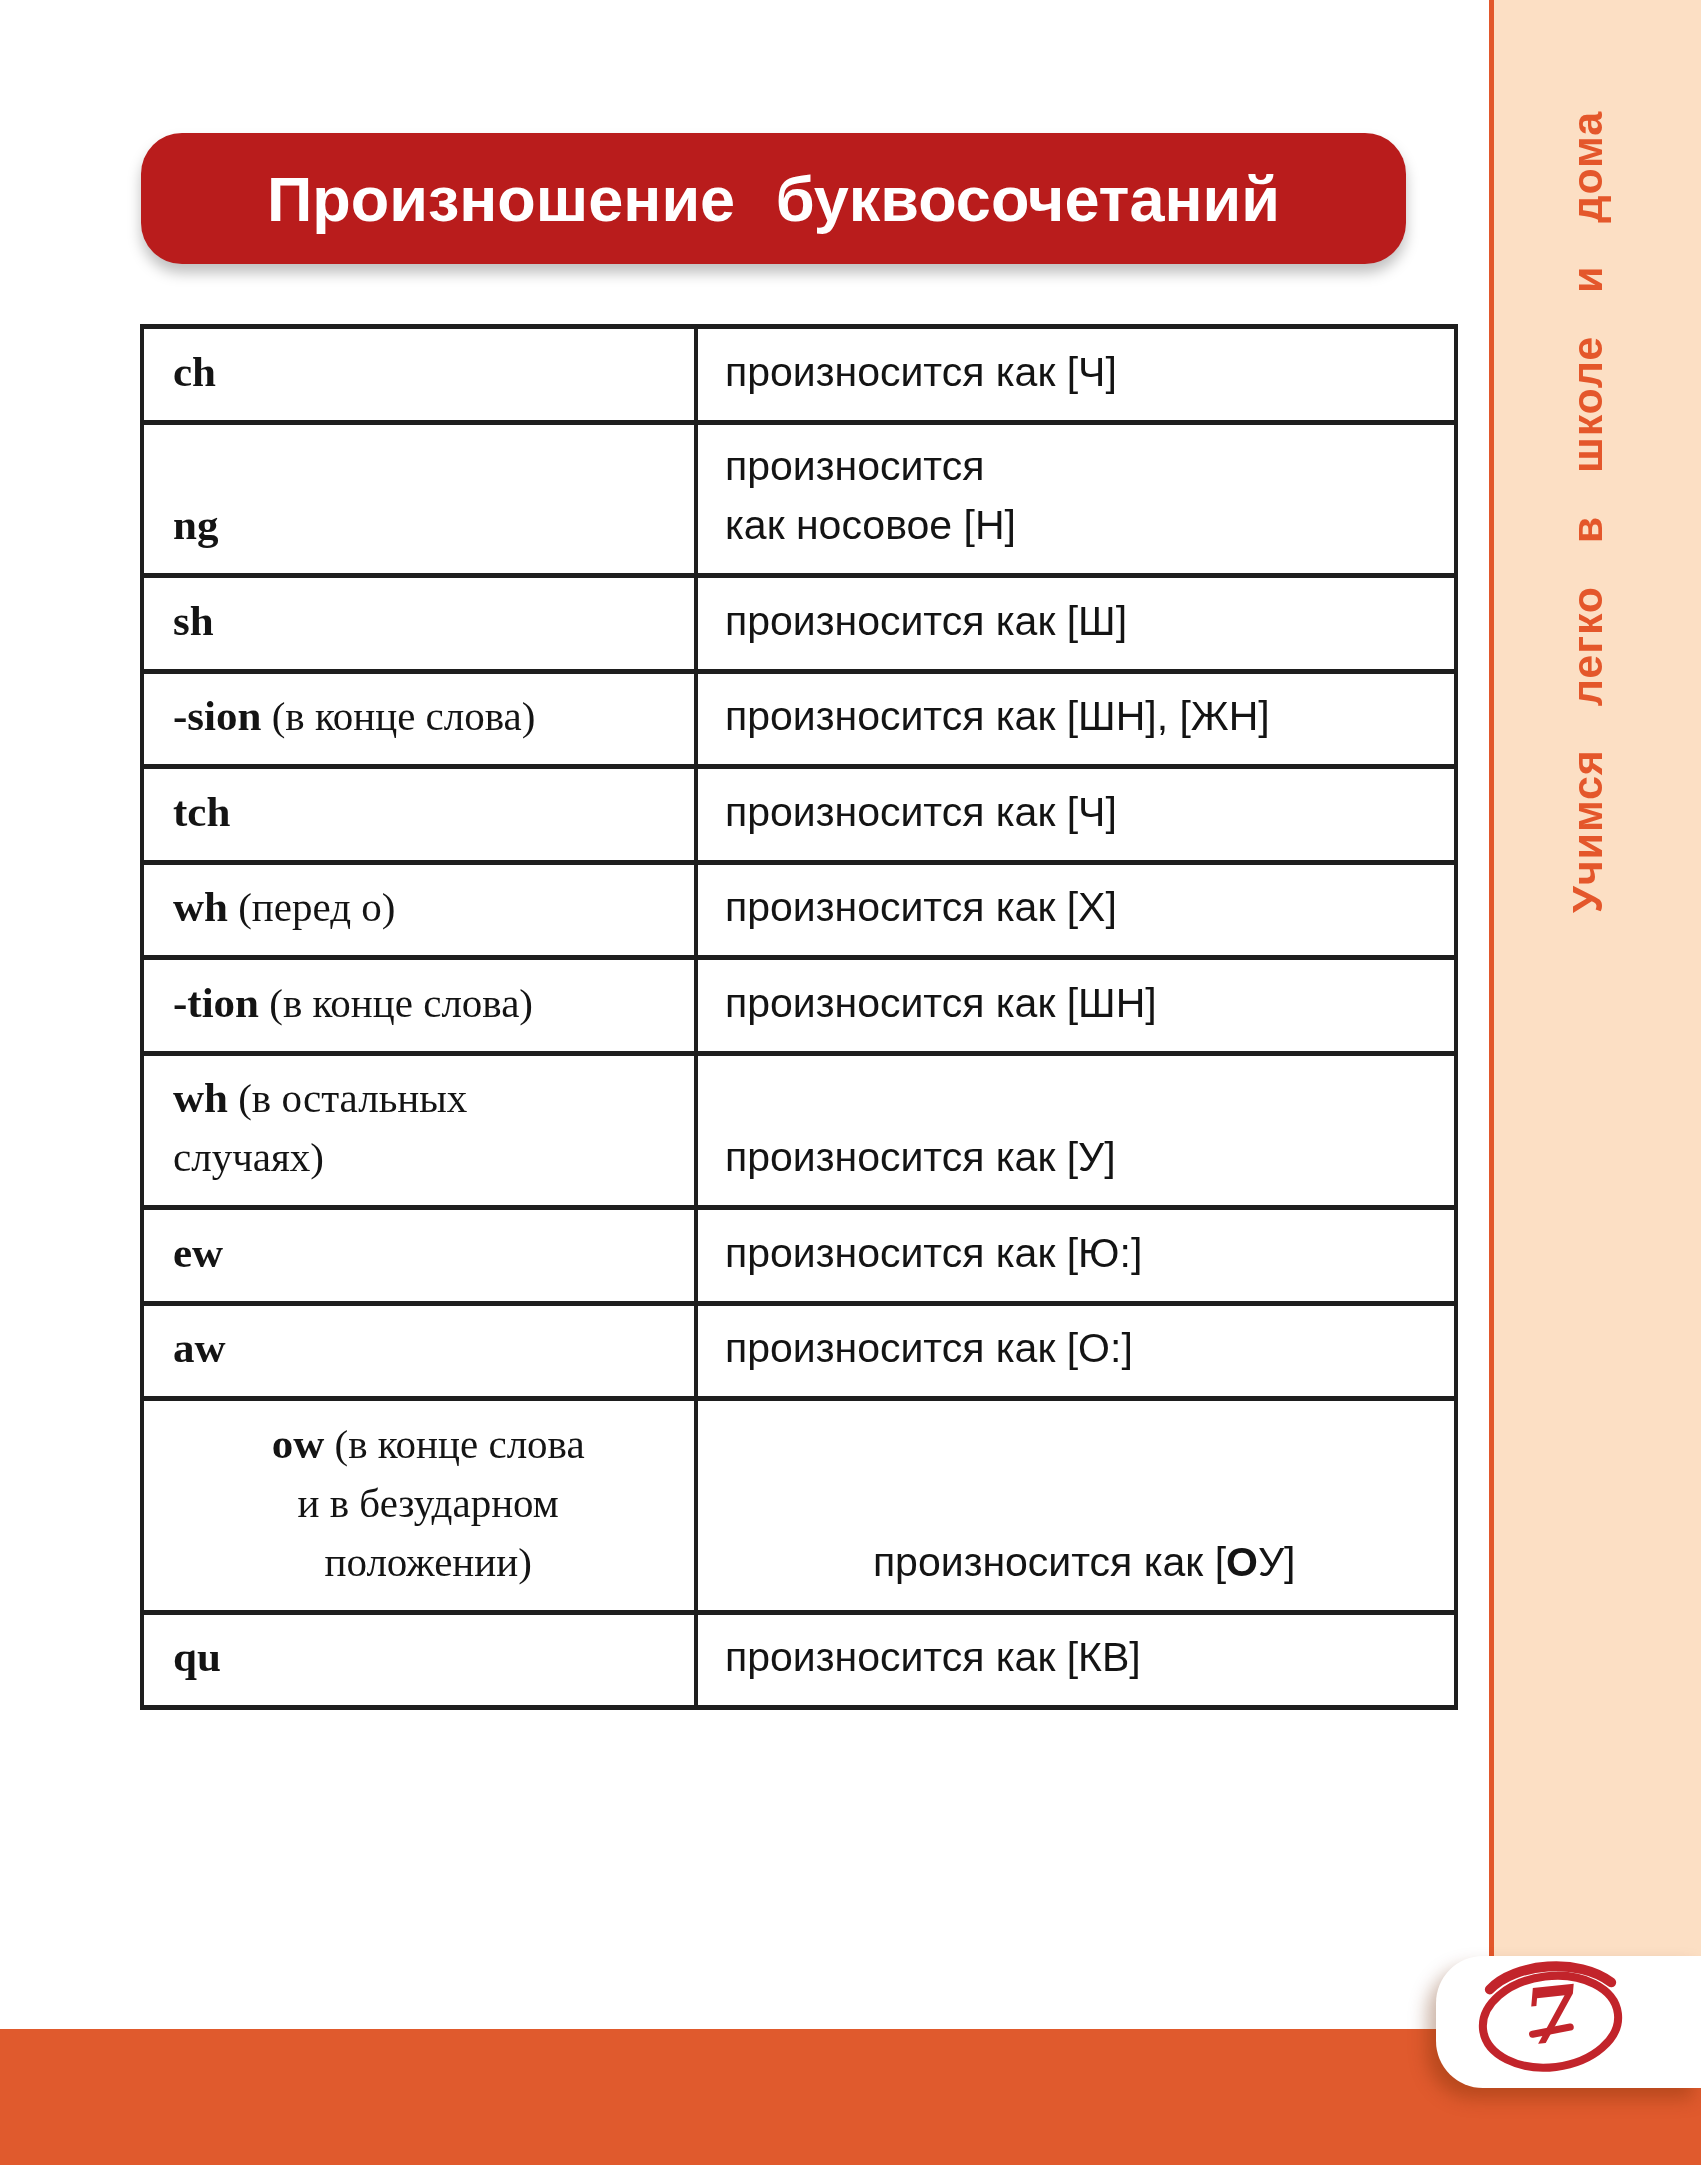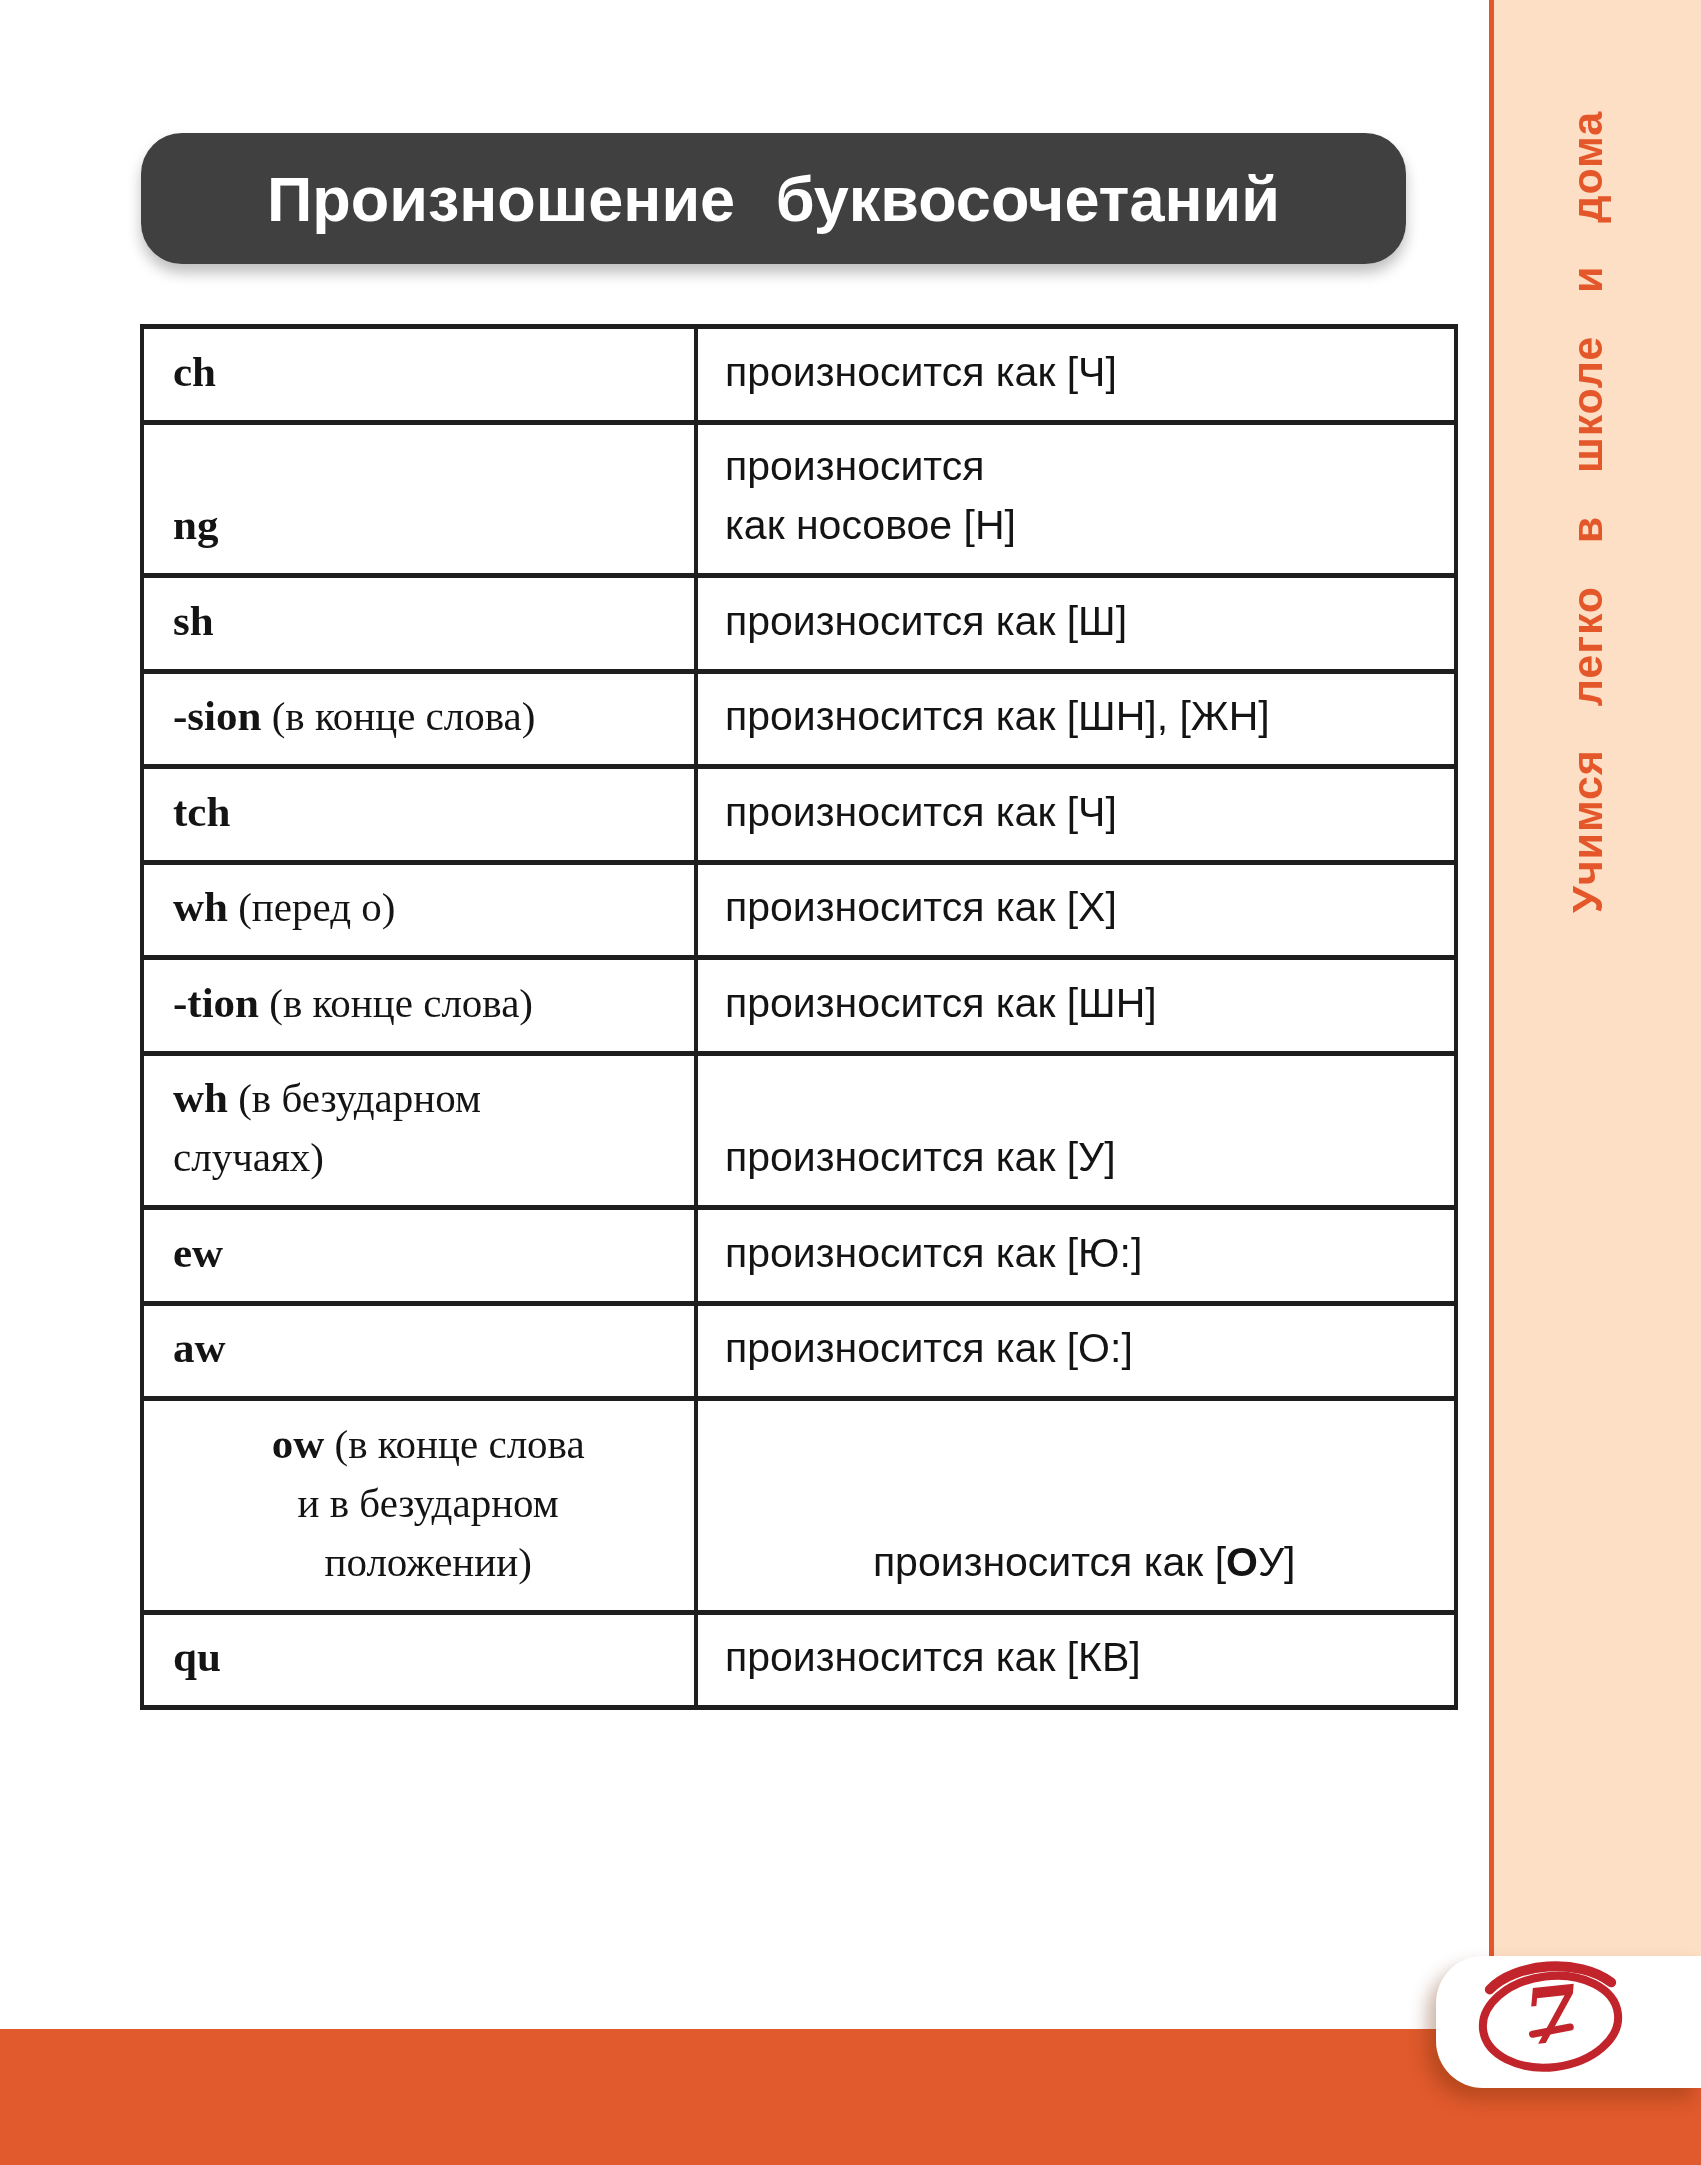--- a/index.html
+++ b/index.html
@@ -14,21 +14,21 @@
   }
   .sidebar-slogan{
     position:absolute;left:1587px;top:512px;
     transform:translate(-50%,-50%) rotate(-90deg);
     white-space:nowrap;color:#e4572b;font-weight:bold;font-size:43px;
     word-spacing:30px;letter-spacing:0.9px;
   }
   
   .banner{
     position:absolute;left:141px;top:133px;width:1265px;height:131px;
-    background:#404040;border-radius:41px;
+    background:#b91c1c;border-radius:41px;
     box-shadow:0 9px 14.3px rgba(0,0,0,0.25);
     display:flex;align-items:center;justify-content:center;
   }
   .banner h1{
     margin:0;color:#ffffff;font-size:63px;font-weight:bold;
     word-spacing:23px;letter-spacing:0px;
   }
   
   .pron-table{
     position:absolute;left:140px;top:324px;width:1315px;
@@ -134,21 +134,21 @@
         <tr>
           <td class="combo">
             <div class="cell-line"><b>-tion</b><span> (в конце слова)</span></div>
           </td>
           <td class="pron">
             <div class="cell-line"><span>произносится как [ШН]</span></div>
           </td>
         </tr>
         <tr style="height: 144px;">
           <td class="combo">
-            <div class="cell-line"><b>wh</b><span> (в безударном</span></div>
+            <div class="cell-line"><b>wh</b><span> (в остальных</span></div>
             <div class="cell-line"><span>случаях)</span></div>
           </td>
           <td class="pron">
             <div class="cell-line"><span>произносится как [У]</span></div>
           </td>
         </tr>
         <tr>
           <td class="combo">
             <div class="cell-line"><b>ew</b></div>
           </td>

